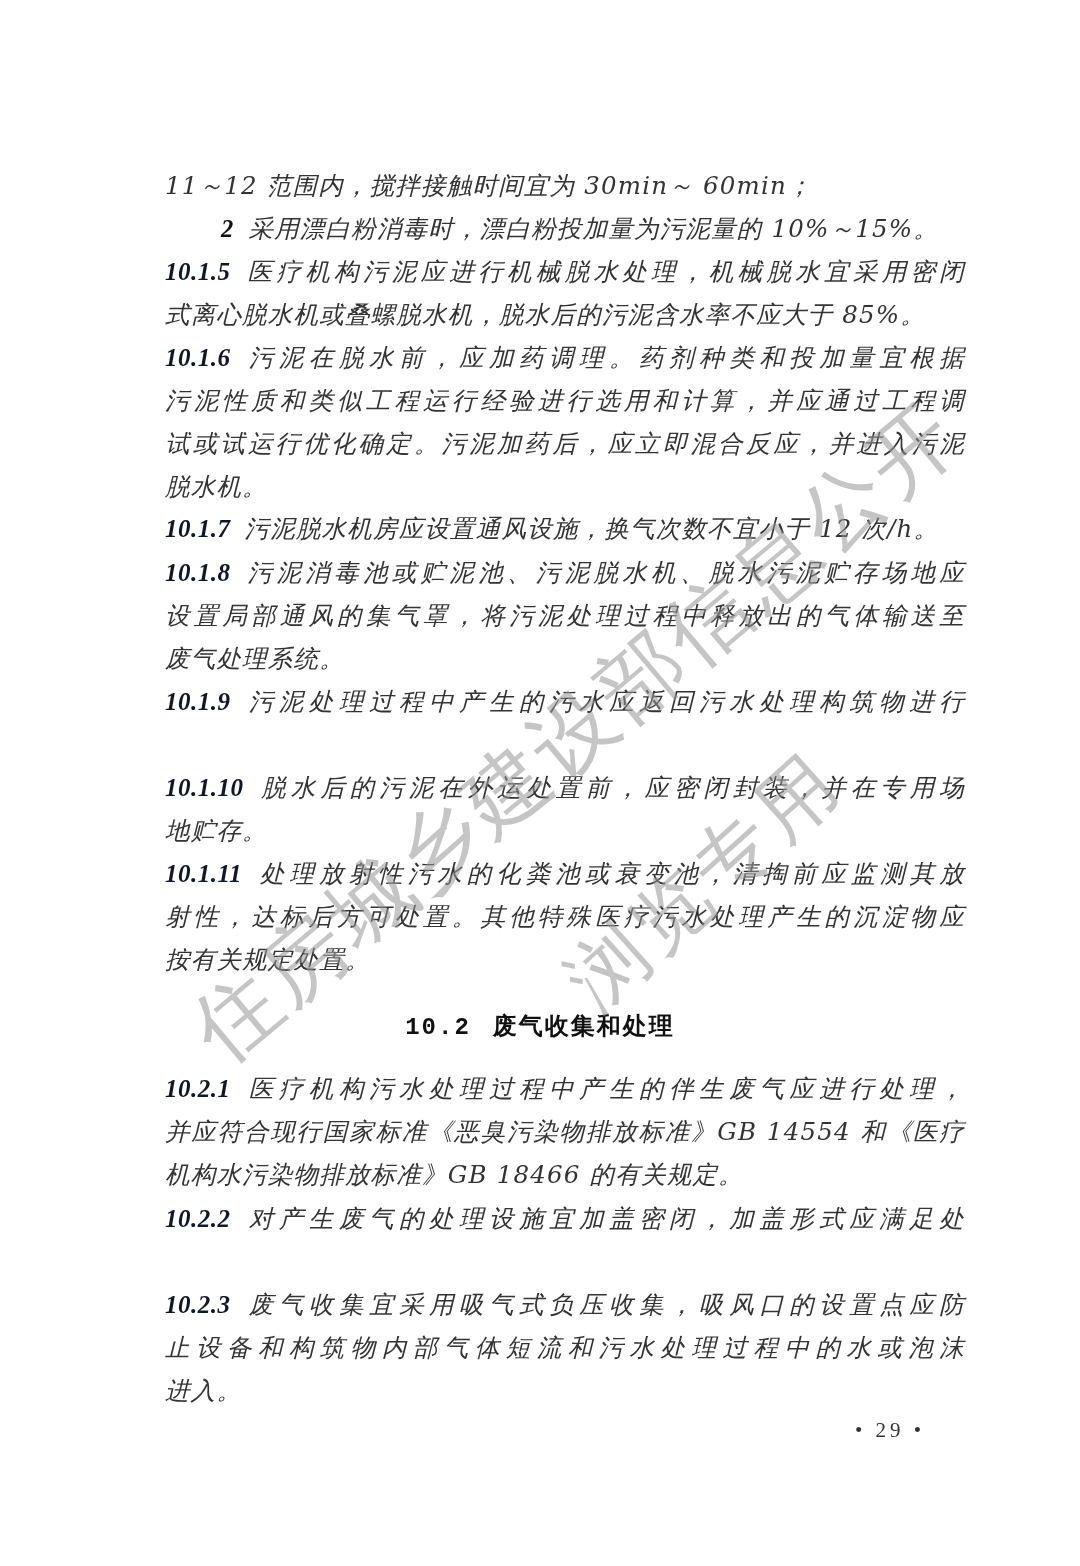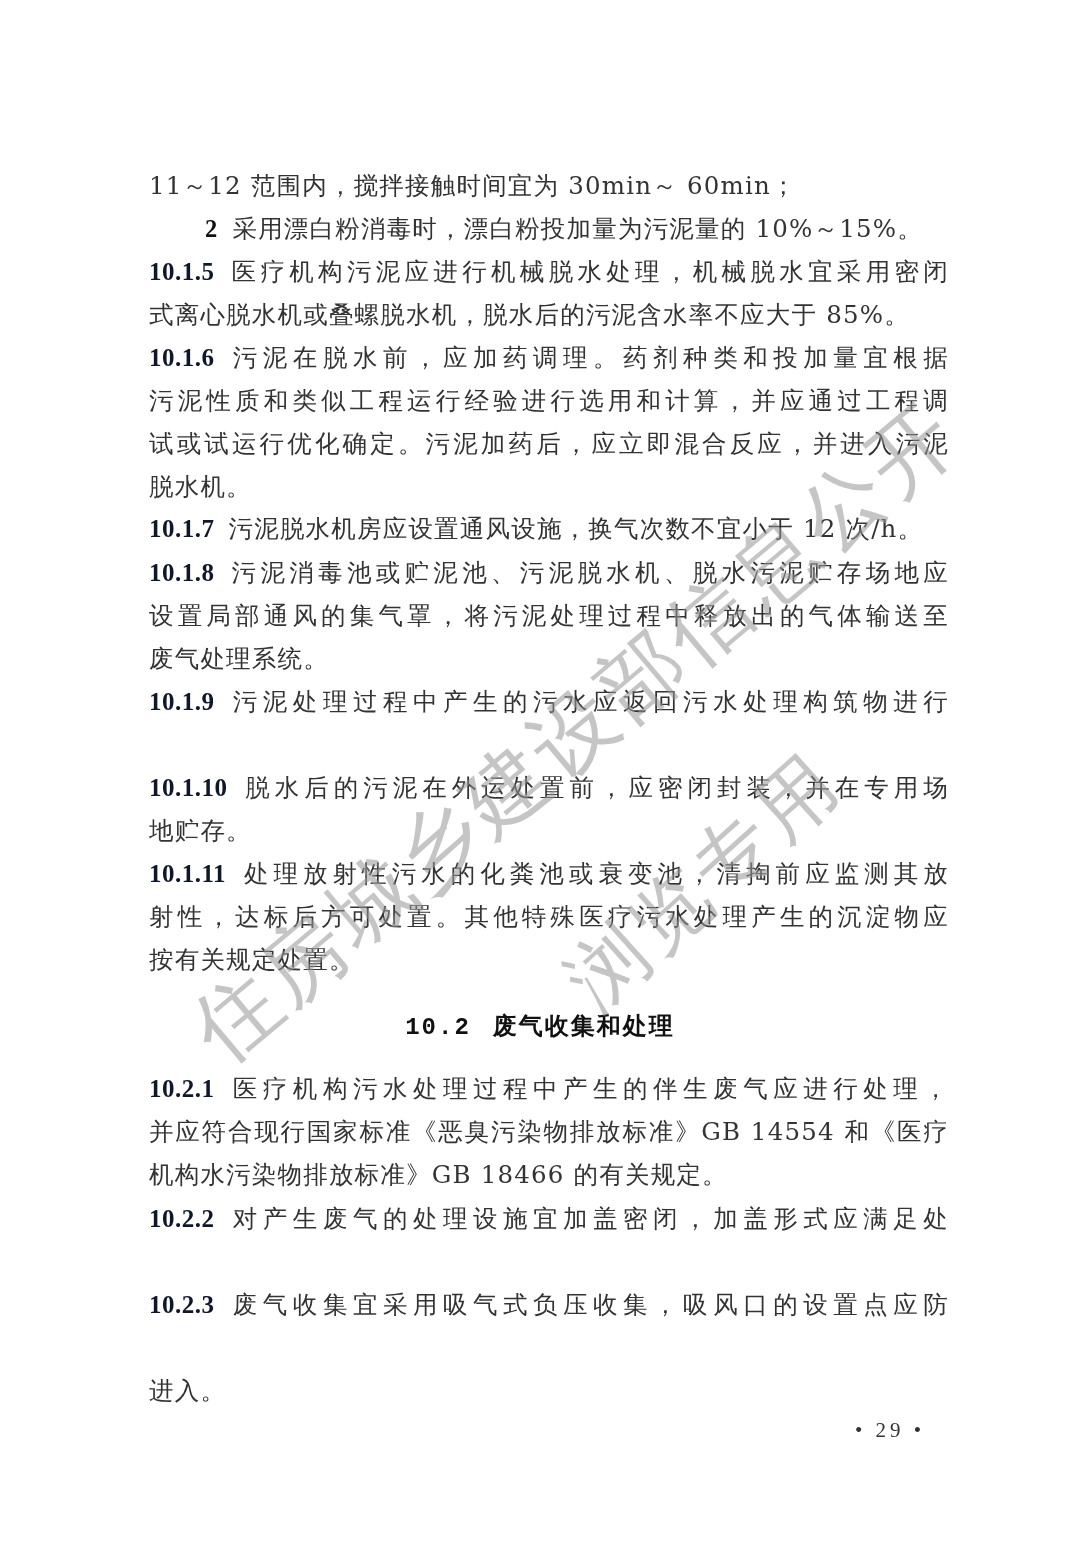--- a/index.html
+++ b/index.html
@@ -16,28 +16,29 @@
       color: #2a2a2a;
     }
     .page {
       position: absolute;
       left: 0; top: 0;
       width: 1080px;
       height: 1566px;
     }
     .line {
       position: absolute;
-      left: 149px;
+      left: 165px;
       width: 800px;
       height: 43px;
       line-height: 43px;
       font-size: 24.5px;
       white-space: nowrap;
       letter-spacing: 1.2px;
       color: #333;
+      font-style: italic;
     }
     .line.just {
       text-align: justify;
       text-align-last: justify;
     }
     .clause-no {
       font-family: "Liberation Serif", "DejaVu Serif", serif;
       font-weight: bold;
       color: #0f172a;
       font-size: 25px;
@@ -175,20 +176,23 @@
   </div>
   <div class="line" style="top:1153px">
     <span>机构水污染物排放标准》GB 18466 的有关规定。</span>
   </div>
   <div class="line just" style="top:1197px">
     <span class="clause-no">10.2.2</span><span>对产生废气的处理设施宜加盖密闭，加盖形式应满足处</span>
   </div>
   <div class="line just" style="top:1283px">
     <span class="clause-no">10.2.3</span><span>废气收集宜采用吸气式负压收集，吸风口的设置点应防</span>
   </div>
+  <div class="line just" style="top:1326px">
+    <span>止设备和构筑物内部气体短流和污水处理过程中的水或泡沫</span>
+  </div>
   <div class="line" style="top:1369px">
     <span>进入。</span>
   </div>
 
   <div class="page-number">• 29 •</div>
 
   <div class="watermark wm1">住房城乡建设部信息公开</div>
   <div class="watermark wm2">浏览专用</div>
 </div>
 

